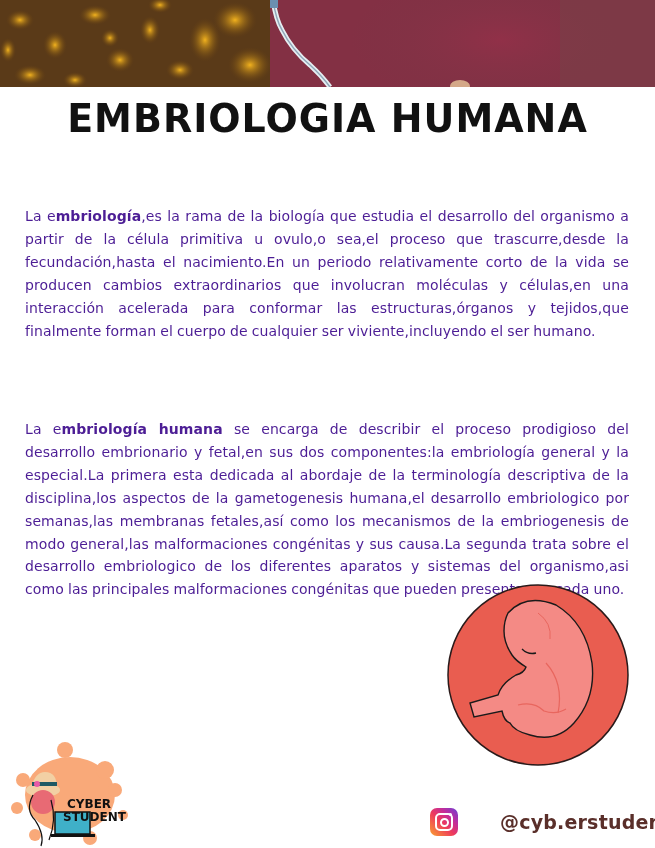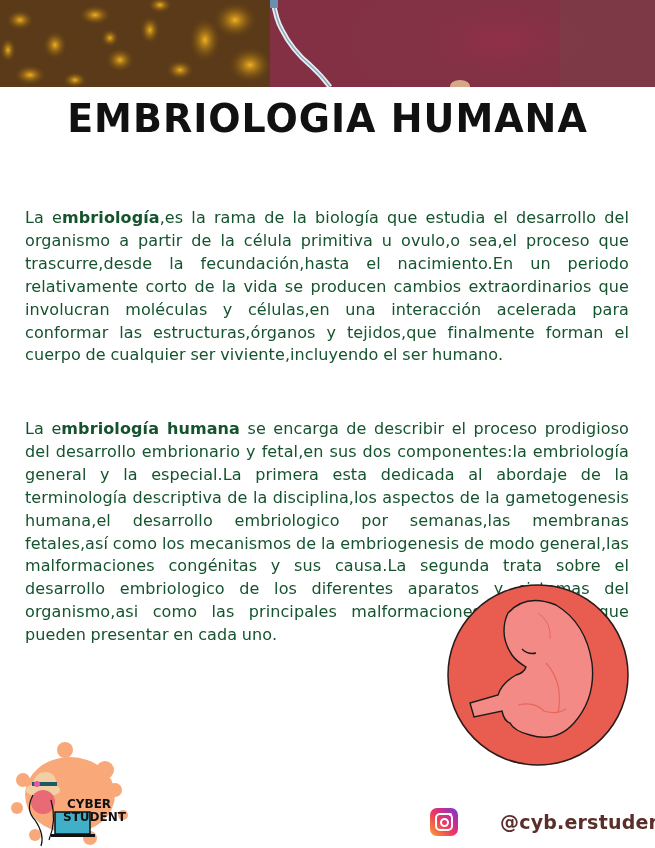--- a/index.html
+++ b/index.html
@@ -1,21 +1,21 @@
 <!DOCTYPE html>
 <html><head>
 <meta charset="utf-8">
 <style>
   html,body{margin:0;padding:0;}
   body{width:655px;height:848px;background:#fff;position:relative;overflow:hidden;font-family:"DejaVu Sans","Liberation Sans",sans-serif;}
   .banner{position:absolute;left:0;top:0;width:655px;height:87px;overflow:hidden;
     background:linear-gradient(90deg,#6a4a1e 0%,#8a5c18 15%,#7a4a20 28%,#5c3520 34%,#7e2b3a 40%,#8a3044 60%,#7a3a48 80%,#74424c 100%);}
   .banner svg{position:absolute;left:0;top:0;}
   .title{position:absolute;left:0;top:96px;width:655px;text-align:center;font-family:"DejaVu Sans","Liberation Sans",sans-serif;font-weight:bold;font-size:38px;letter-spacing:1px;color:#111;transform:scaleY(1.05);}
-  .para{position:absolute;left:25px;width:604px;font-family:"DejaVu Sans","Liberation Sans",sans-serif;font-size:16px;line-height:22.9px;color:#14532d;text-align:justify;letter-spacing:0.1px;word-spacing:-0.5px;}
+  .para{position:absolute;left:25px;width:604px;font-family:"DejaVu Sans","Liberation Sans",sans-serif;font-size:14px;line-height:22.9px;color:#4c1d95;text-align:justify;letter-spacing:0.1px;word-spacing:-0.5px;}
   .para b{font-weight:bold;}
   .p1{top:191px;}
   .p2{top:370px;margin-top:48px;}
   .embryo{position:absolute;left:446px;top:583px;width:184px;height:184px;}
   .logo{position:absolute;left:5px;top:740px;width:130px;height:108px;text-align:center;}
   .ig{position:absolute;left:430px;top:808px;height:28px;display:flex;align-items:center;gap:39px;}
   .ig-icon{width:28px;height:28px;border-radius:7px;background:linear-gradient(45deg,#f9a030 0%,#ee3a5c 45%,#c22d9b 70%,#6a3fd6 100%);position:relative;}
   .ig-icon::before{content:"";position:absolute;left:5px;top:5px;width:14px;height:14px;border:2.5px solid #fff;border-radius:5px;}
   .ig-icon::after{content:"";position:absolute;left:10px;top:10px;width:5px;height:5px;border:2.2px solid #fff;border-radius:50%;}
   .ig-dot{position:absolute;right:6px;top:5px;width:3px;height:3px;background:#fff;border-radius:50%;}

